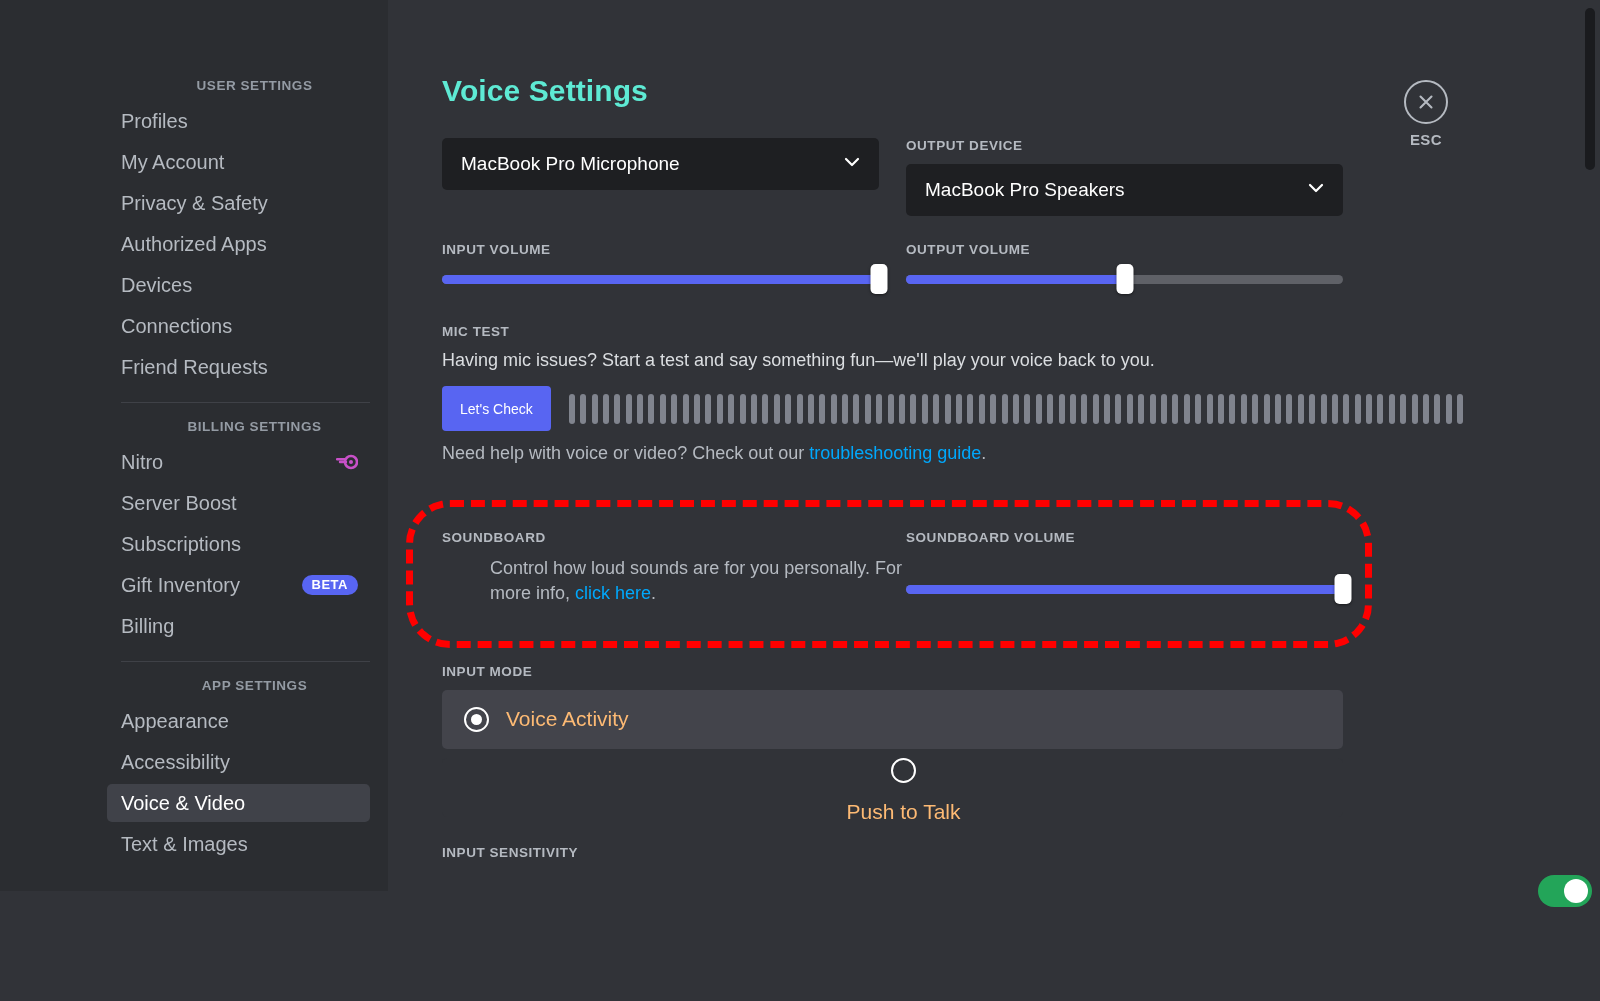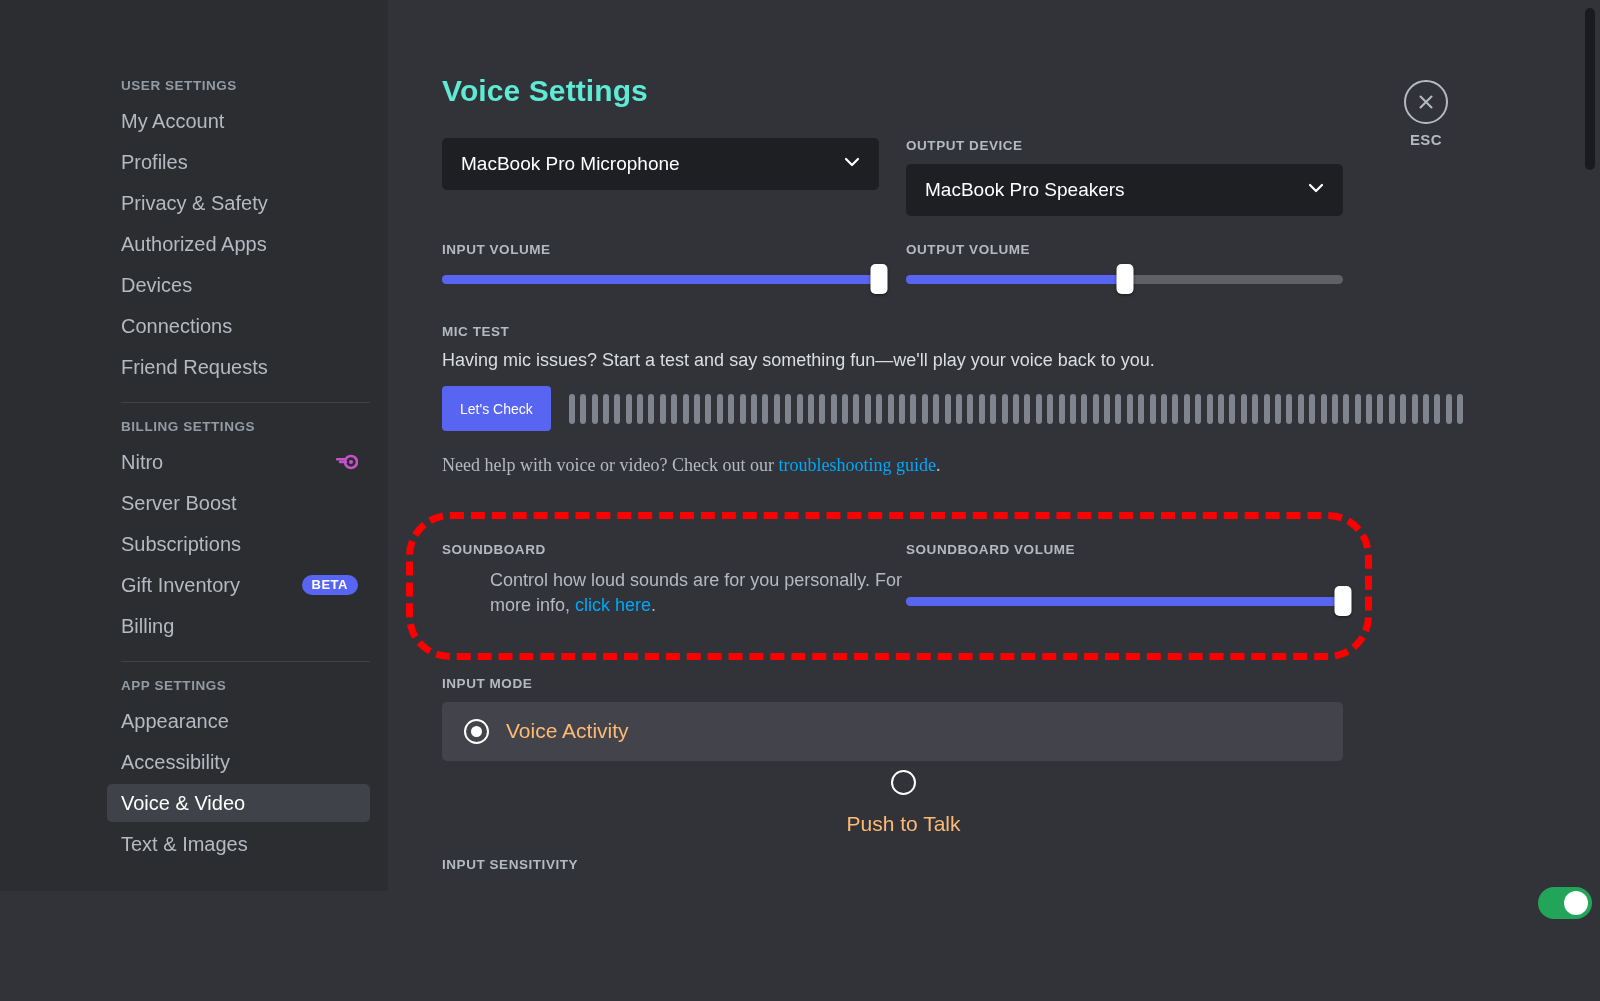--- a/index.html
+++ b/index.html
@@ -21,20 +21,21 @@
   }
 
   
   .sidebar {
     width: 388px;
     height: 891px;
     background: #2b2d31;
     flex: 0 0 388px;
     position: relative;
     overflow: hidden;
+    text-align: center;
   }
   .sidebar-inner {
     padding: 78px 0 0 0;
   }
   .side-header {
     font-size: 13.5px;
     font-weight: bold;
     letter-spacing: 0.55px;
     color: #949ba4;
     padding: 0 0 6px 121px;
@@ -191,24 +192,23 @@
   .bars i {
     display: block;
     width: 6px;
     height: 30px;
     border-radius: 3px;
     background: #80848e;
     flex: 0 0 auto;
   }
 
   .note {
-    margin-top: 24px;
+    margin-top: 12px;
     font-size: 18px;
     color: #b5bac1;
-    font-family: Liberation Serif, serif;
   }
   a.link { color: #00a8fc; text-decoration: none; }
 
   
   .soundboard-wrap {
     position: relative;
     margin-top: 36px;
     padding: 30px 0 24px 0;
   }
   .hl-box {
@@ -318,24 +318,24 @@
 </style>
 </head>
 <body>
 
 <div id="app">
 
   <div class="sidebar">
     <div class="sidebar-inner" id="sidebar-sections">
         <div class="side-header">USER SETTINGS</div>
         <div class="side-item">
+          <span class="lbl">Profiles</span>
+        </div>
+        <div class="side-item">
           <span class="lbl">My Account</span>
-        </div>
-        <div class="side-item">
-          <span class="lbl">Profiles</span>
         </div>
         <div class="side-item">
           <span class="lbl">Privacy &amp; Safety</span>
         </div>
         <div class="side-item">
           <span class="lbl">Authorized Apps</span>
         </div>
         <div class="side-item">
           <span class="lbl">Devices</span>
         </div>

